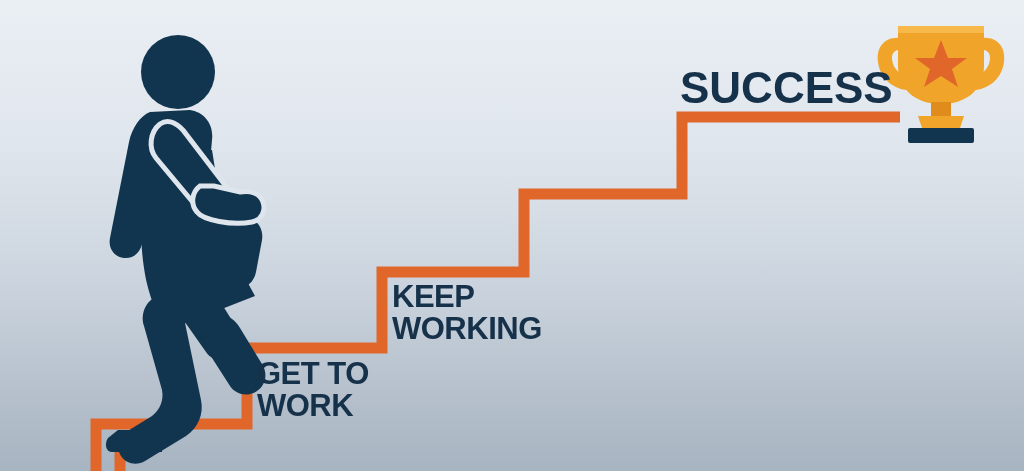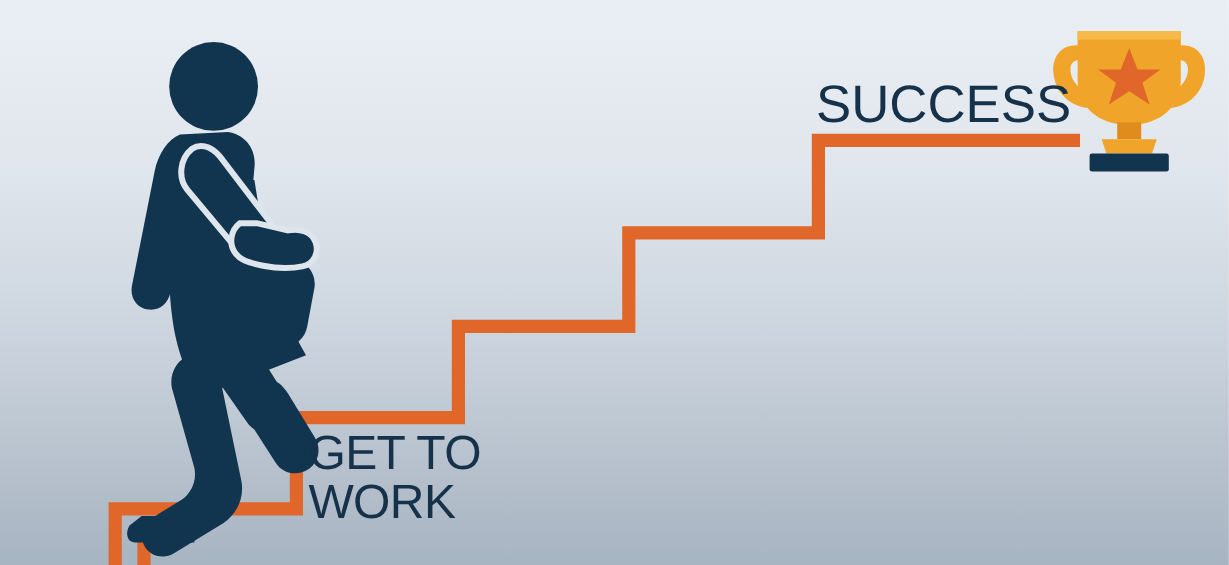--- a/index.html
+++ b/index.html
@@ -18,30 +18,30 @@
   #bgsvg, #artsvg {
     position: absolute;
     left: 0;
     top: 0;
     width: 1024px;
     height: 471px;
   }
   .step-label {
     position: absolute;
     color: #16314a;
-    font-weight: normal;
+    font-weight: bold;
     line-height: 1.02;
     letter-spacing: -0.5px;
     white-space: pre-line;
     text-transform: uppercase;
   }
   #label-get-to-work {
     left: 257px;
     top: 358px;
-    font-size: 40px;
+    font-size: 31px;
   }
   #label-keep-working {
     left: 392px;
     top: 281px;
     font-size: 31px;
   }
   #label-dont-stop {
     left: 540px;
     top: 203px;
     font-size: 31px;
@@ -167,17 +167,19 @@
 
       <path d="M 918,116 L 964,116 L 960,128 L 922,128 Z" fill="#f0a52a"></path>
 
       <rect x="908" y="128" width="66" height="15" rx="2" fill="#12354f"></rect>
     </g>
   </svg>
 
   <div class="step-label" id="label-get-to-work">GET TO
 WORK</div>
 
+  <div class="step-label" id="label-keep-working">KEEP
+WORKING</div>
 
 
   <div class="step-label" id="label-success">SUCCESS</div>
 
 </div>
 
 </body></html>

